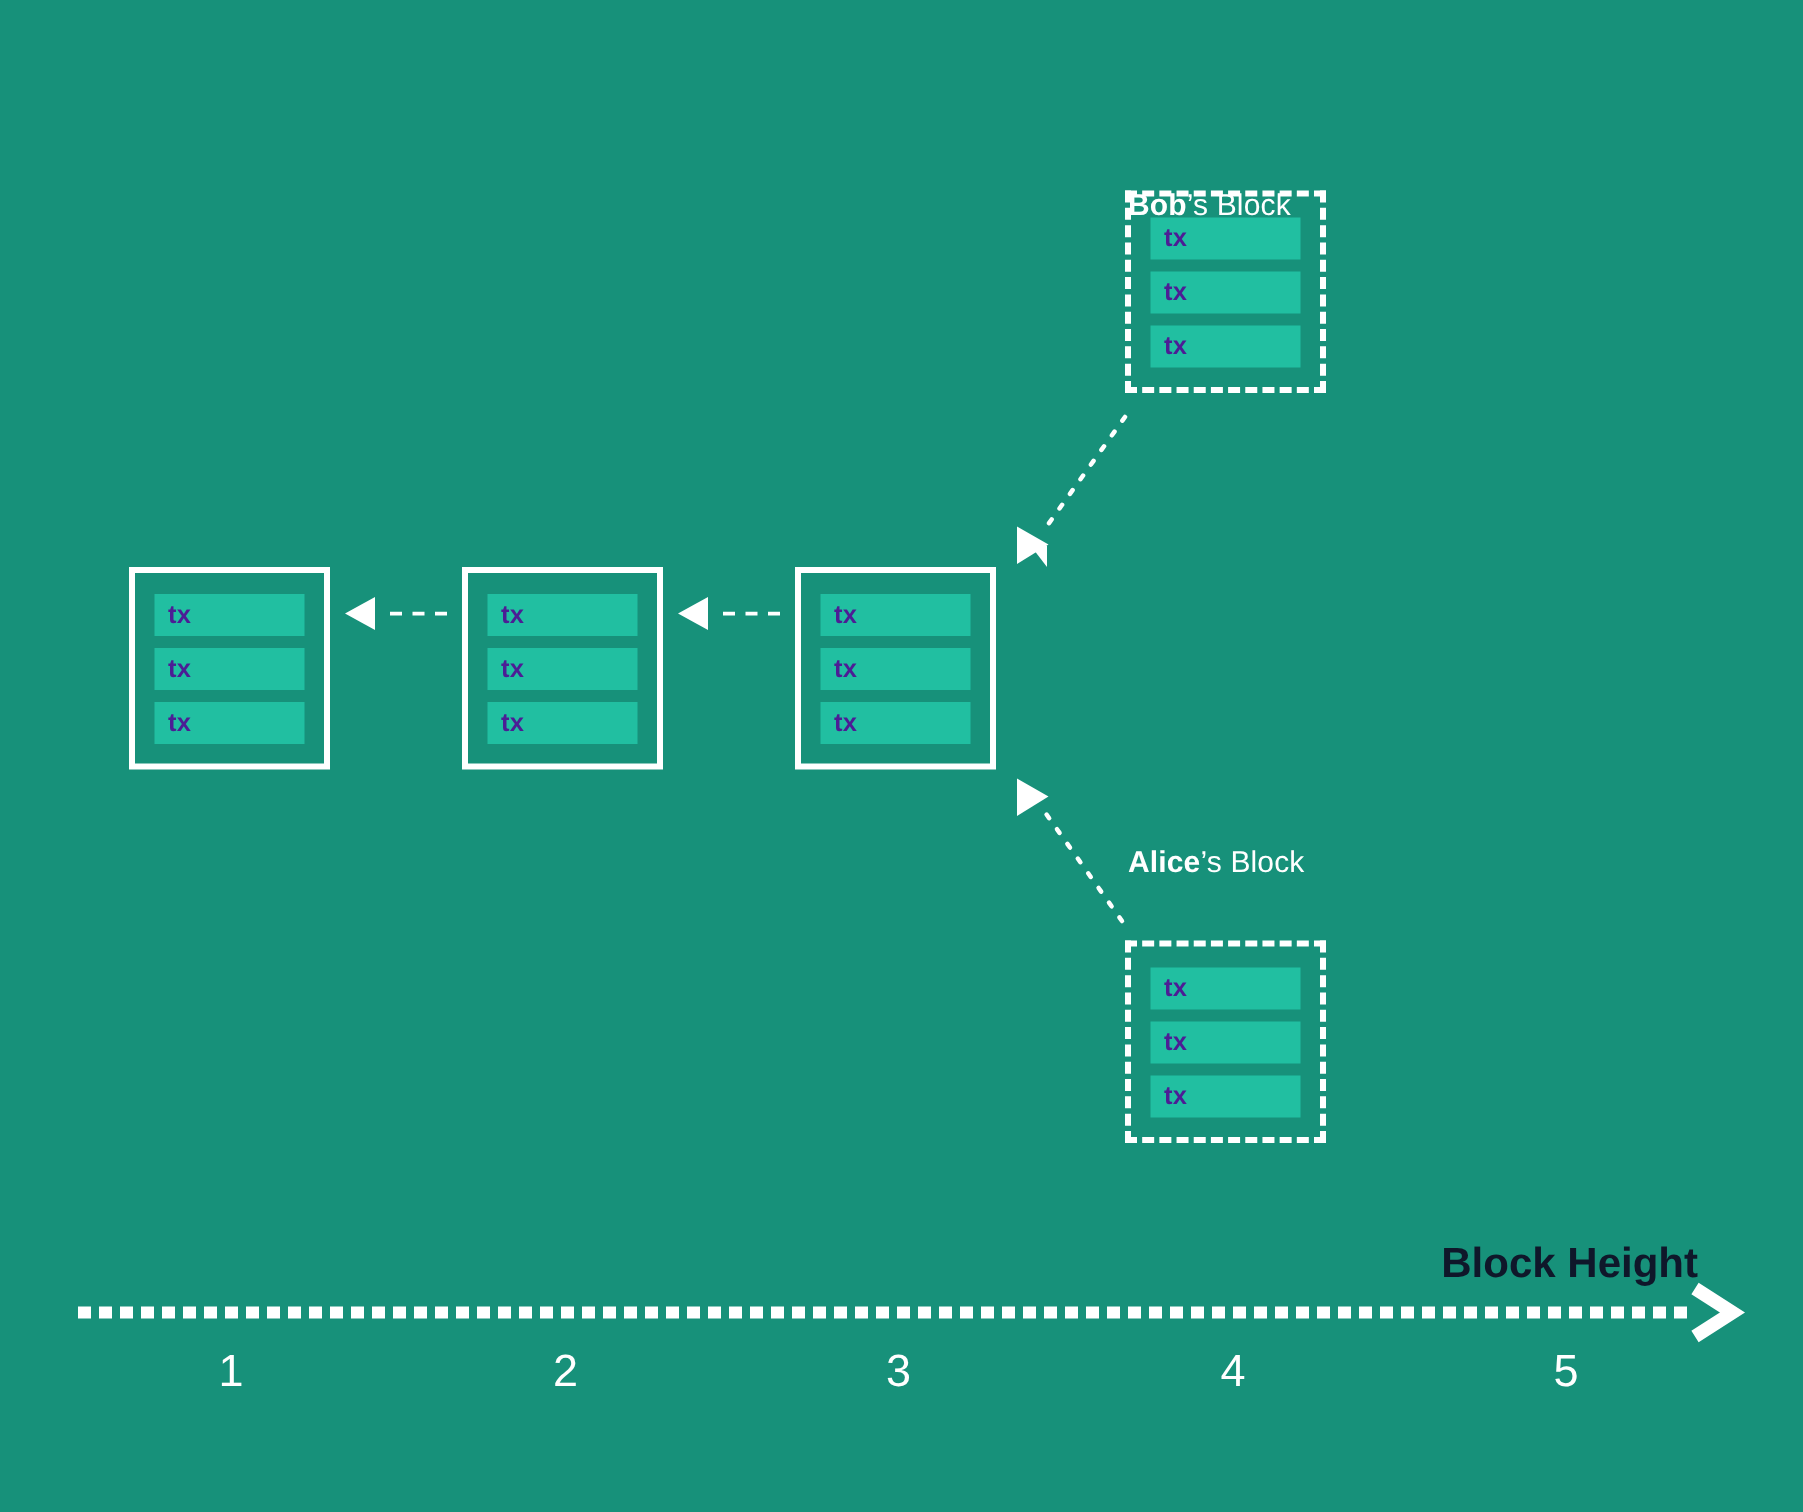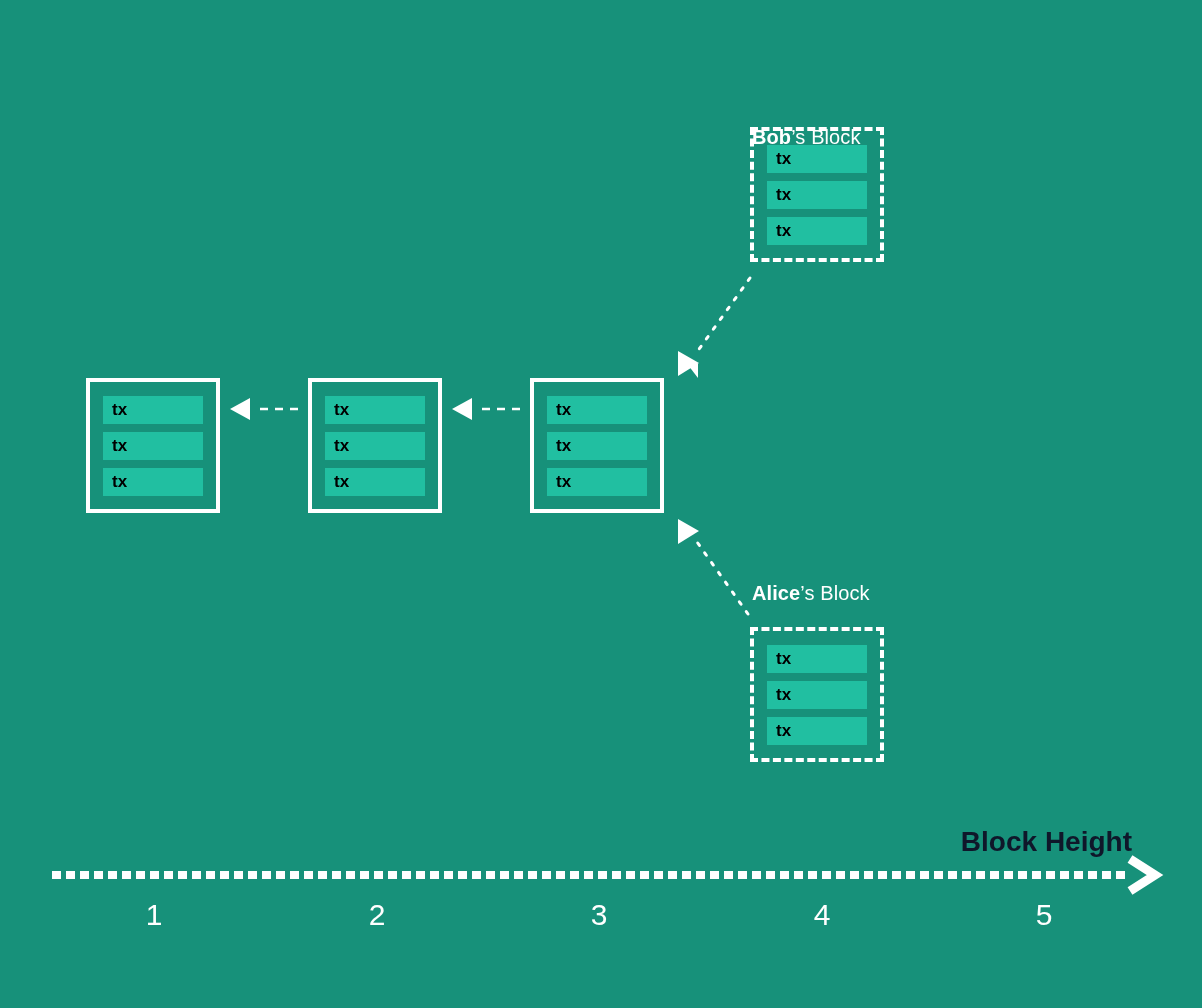--- a/index.html
+++ b/index.html
@@ -40,21 +40,21 @@
     border: 4px solid #ffffff;
   }
   .block.dashed {
     border: 4px dashed #ffffff;
   }
 
   .tx {
     width: 100px;
     height: 28px;
     background: #21bfa1;
-    color: #000000;
+    color: #4c1d95;
     font-size: 17px;
     font-weight: bold;
     display: flex;
     align-items: center;
     box-sizing: border-box;
     padding-left: 9px;
     letter-spacing: 0.2px;
   }
 
   
@@ -167,21 +167,21 @@
 
   <div class="owner-label" style="left:752px; top:92px;margin-top:34px;">
     <span class="name">Bob</span><span class="suffix">’s Block</span>
   </div>
   <div class="block dashed" style="left:750px; top:127px;">
     <div class="tx">tx</div>
     <div class="tx">tx</div>
     <div class="tx">tx</div>
   </div>
 
-  <div class="owner-label" style="left:752px; top:582px;text-align:center;">
+  <div class="owner-label" style="left:752px; top:564px;text-align:center;">
     <span class="name">Alice</span><span class="suffix">’s Block</span>
   </div>
   <div class="block dashed" style="left:750px; top:627px;">
     <div class="tx">tx</div>
     <div class="tx">tx</div>
     <div class="tx">tx</div>
   </div>
 
   <div class="axis-title">Block Height</div>
   <div class="axis-line"></div>

